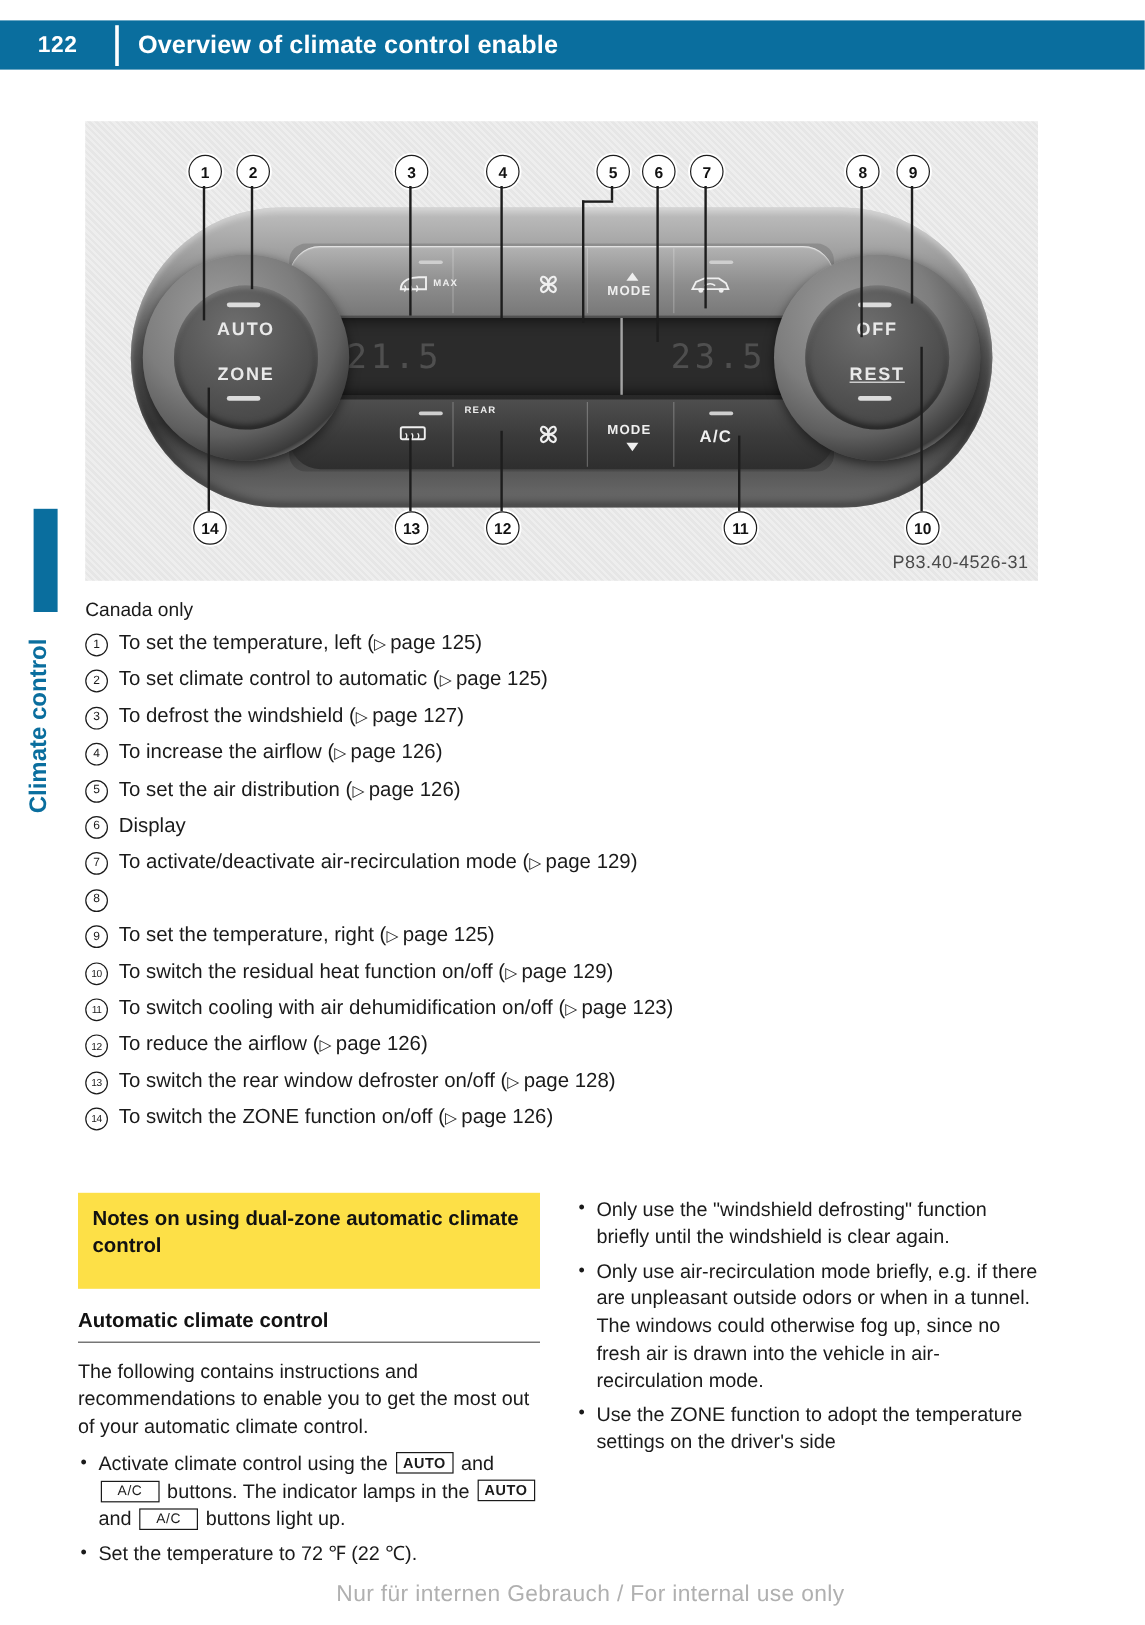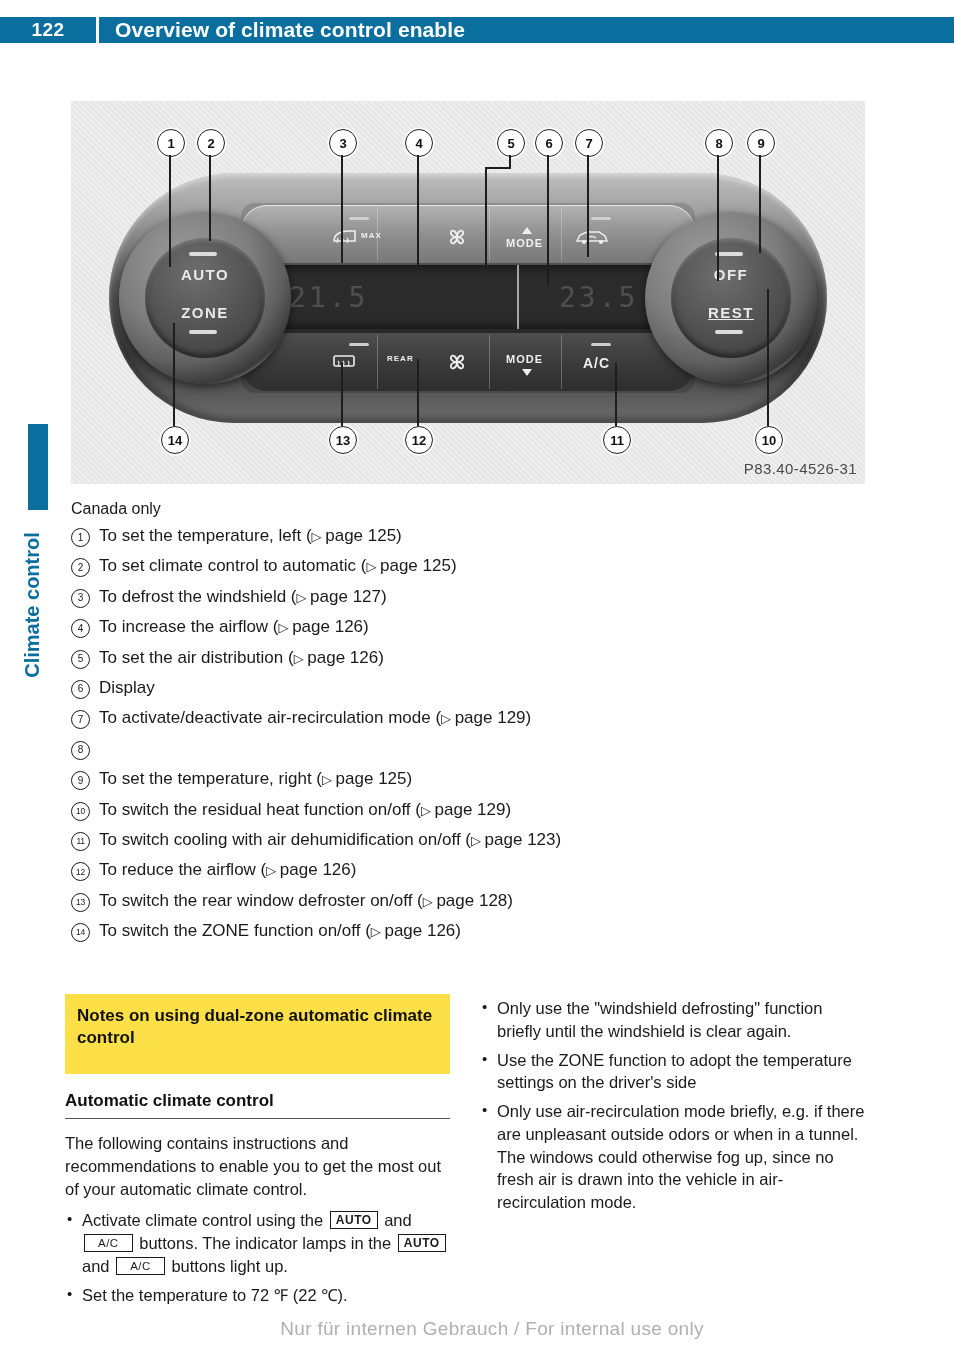--- a/index.html
+++ b/index.html
@@ -7,21 +7,21 @@
     width:954px;height:1354px;
     background:#ffffff;
     font-family:"Liberation Sans", sans-serif;
     color:#1a1a1a;
     position:relative;
     overflow:hidden;
   }
 
   
   .header{
-    position:absolute;left:0;top:17px;width:954px;height:26px;
+    position:absolute;left:0;top:17px;width:954px;height:41px;
     background:#0a6e9e;
     display:flex;align-items:center;
   }
   .header-page{
     width:96px;text-align:center;
     color:#ffffff;font-size:19px;font-weight:bold;
     letter-spacing:.5px;
   }
   .header-rule{
     width:3px;height:34px;background:#ffffff;margin-right:16px;
@@ -263,21 +263,21 @@
       <div class="lcd-div"></div>
       <div class="lcd-seg" style="left:40px;top:16px;">21.5</div>
       <div class="lcd-seg" style="left:310px;top:16px;">23.5</div>
     </div>
 
     <div class="btn-dash" style="left:240px;top:170px;"></div>
     <svg style="position:absolute;left:222px;top:180px;" width="30" height="16" viewBox="0 0 30 16">
       <rect x="3" y="3" width="20" height="10" rx="1.5" fill="none" stroke="#efefef" stroke-width="1.6"></rect>
       <path d="M7 13 q2 -3 0 -5 M12 13 q2 -3 0 -5 M17 13 q2 -3 0 -5" fill="none" stroke="#efefef" stroke-width="1.1"></path>
     </svg>
-    <div class="btn-lbl" style="left:250px;top:181px;font-size:8px;padding-left:28px;">REAR</div>
+    <div class="btn-lbl" style="left:250px;top:164px;font-size:8px;padding-left:28px;">REAR</div>
 
     <svg style="position:absolute;left:336px;top:178px;" width="24" height="22" viewBox="0 0 24 22">
       <g fill="none" stroke="#efefef" stroke-width="1.8">
         <path d="M12 11 C12 5 7 3 6 6 C5 9 9 11 12 11Z"></path>
         <path d="M12 11 C12 5 17 3 18 6 C19 9 15 11 12 11Z"></path>
         <path d="M12 11 C12 17 7 19 6 16 C5 13 9 11 12 11Z"></path>
         <path d="M12 11 C12 17 17 19 18 16 C19 13 15 11 12 11Z"></path>
       </g>
     </svg>
 
@@ -460,18 +460,18 @@
       <span class="ibtn ac">A/C</span>
       <span>buttons light up.</span>
     </li>
     <li>Set the temperature to 72 ℉ (22 ℃).</li>
   </ul>
 </div>
 
 <div class="col-right">
   <ul class="bullets" id="right-bullets">
       <li>Only use the "windshield defrosting" function briefly until the windshield is clear again.</li>
+      <li>Only use air-recirculation mode briefly, e.g. if there are unpleasant outside odors or when in a tunnel. The windows could otherwise fog up, since no fresh air is drawn into the vehicle in air-recirculation mode.</li>
       <li>Use the ZONE function to adopt the temperature settings on the driver's side</li>
-      <li>Only use air-recirculation mode briefly, e.g. if there are unpleasant outside odors or when in a tunnel. The windows could otherwise fog up, since no fresh air is drawn into the vehicle in air-recirculation mode.</li>
     </ul>
 </div>
 
 <div class="footer">Nur für internen Gebrauch / For internal use only</div>
 
 </body></html>

